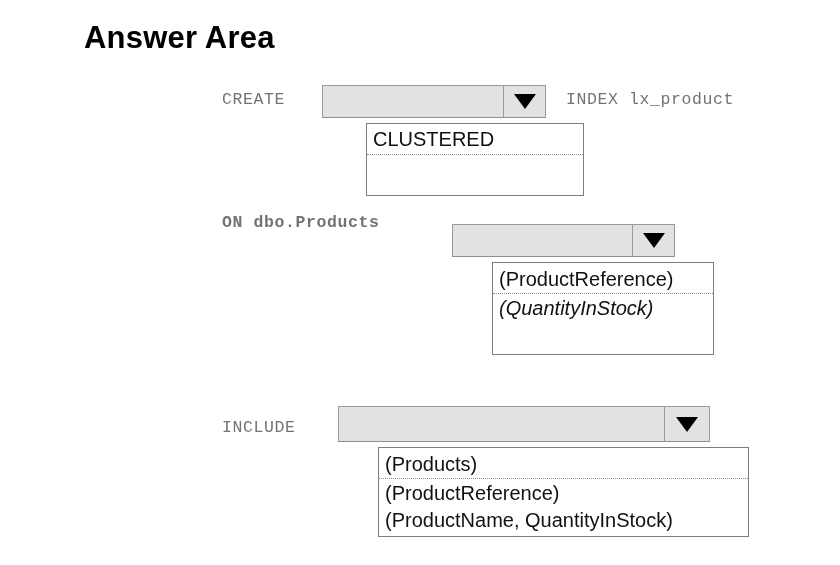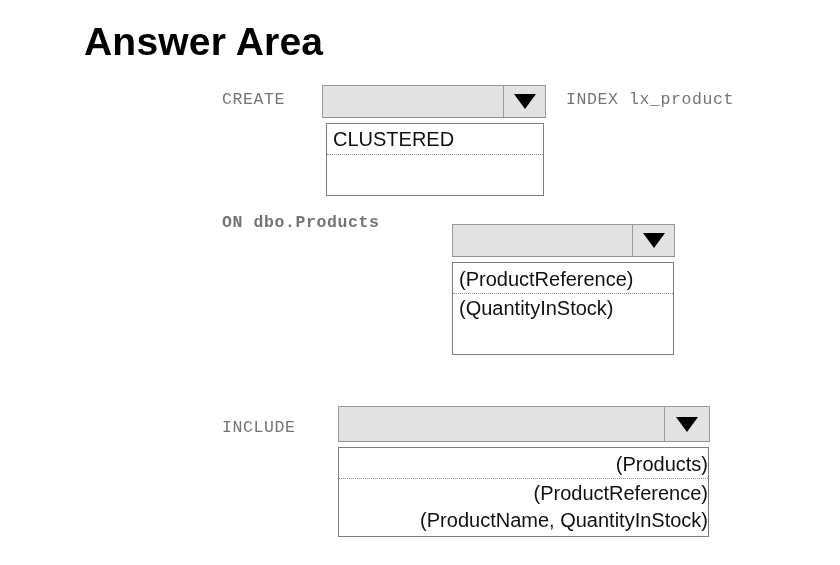--- a/index.html
+++ b/index.html
@@ -16,21 +16,21 @@
     font-family: "Liberation Sans", sans-serif;
     color: #000000;
   }
 
   #page-title {
     position: absolute;
     left: 84px;
     top: 20px;
     font-family: "Liberation Sans", sans-serif;
     font-weight: bold;
-    font-size: 39px;
+    font-size: 31px;
     letter-spacing: 0.2px;
     color: #000000;
     white-space: nowrap;
   }
 
   
   .stmt-label {
     position: absolute;
     font-family: "Liberation Mono", monospace;
     font-size: 16.5px;
@@ -77,20 +77,21 @@
     border-right: 11px solid transparent;
     border-top: 15px solid #000000;
   }
 
   .droplist {
     position: absolute;
     box-sizing: border-box;
     background: #ffffff;
     border: 1px solid #7d7d7d;
     padding: 0;
+    margin-left: 40px;
   }
   .droplist .opt {
     box-sizing: border-box;
     font-family: "Liberation Sans", sans-serif;
     font-size: 20px;
     line-height: 1;
     color: #111111;
     padding: 3px 0 4px 6px;
     white-space: nowrap;
     background: #ffffff;
@@ -123,29 +124,29 @@
 
 <div class="combo" style="left:452px; top:224px; width:223px; height:33px;">
   <div class="combo-value" style="width:180px;"></div>
   <div class="combo-arrow" style="width:41px;">
     <span class="tri"></span>
   </div>
 </div>
 
 <div class="droplist" style="left:452px; top:262px; width:222px; height:93px;">
   <div class="opt sep-below" style="height:31px; line-height:26px; padding-top:3px;">(ProductReference)</div>
-  <div class="opt" style="height:29px; line-height:25px; padding-top:2px;">(QuantityInStock)</div>
+  <div class="opt" style="height:29px; line-height:25px; padding-top:2px;font-style:italic;">(QuantityInStock)</div>
 </div>
 
 <div class="stmt-label" style="left:222px; top:418px;text-align:right;">INCLUDE</div>
 
 <div class="combo" style="left:338px; top:406px; width:372px; height:36px;">
   <div class="combo-value" style="width:326px;"></div>
   <div class="combo-arrow" style="width:44px;">
     <span class="tri"></span>
   </div>
 </div>
 
-<div class="droplist" style="left:338px; top:447px; width:371px; height:90px;text-align:right;">
+<div class="droplist" style="left:338px; top:447px; width:371px; height:90px;">
   <div class="opt sep-below" style="height:31px; line-height:26px; padding-top:3px;">(Products)</div>
   <div class="opt" style="height:28px; line-height:24px; padding-top:2px;">(ProductReference)</div>
   <div class="opt" style="height:28px; line-height:24px; padding-top:1px;">(ProductName, QuantityInStock)</div>
 </div>
 
 </body></html>

